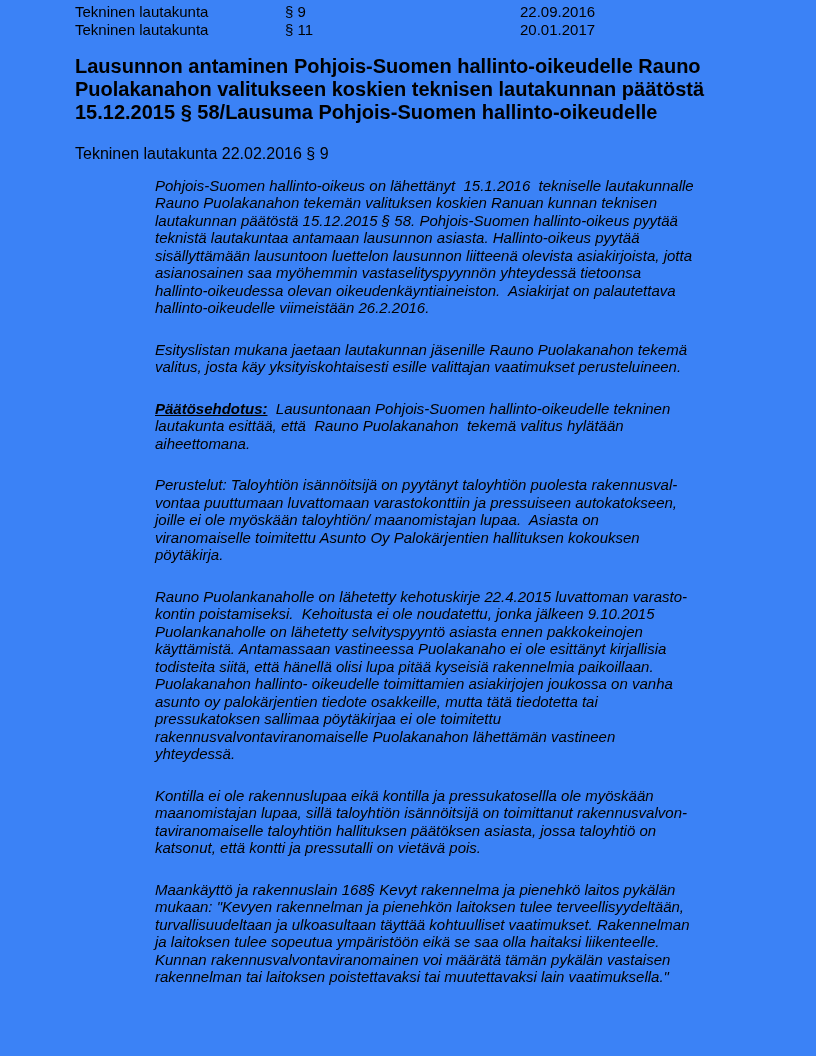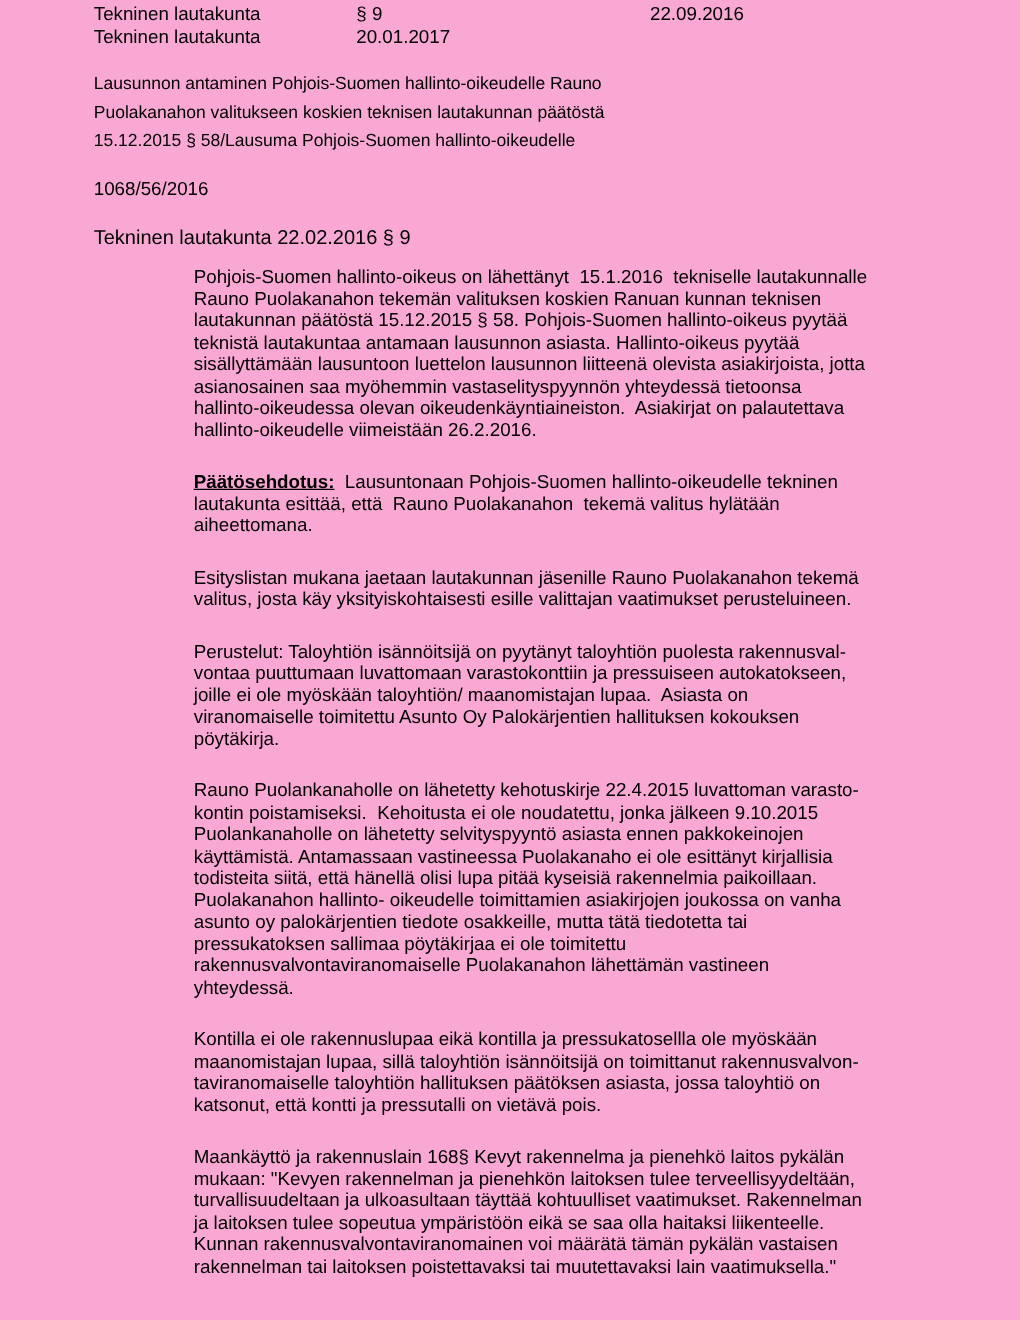--- a/index.html
+++ b/index.html
@@ -1,37 +1,37 @@
 <!DOCTYPE html>
 <html><head>
 <meta charset="utf-8">
 <style>
   html, body { margin: 0; padding: 0; background: #ffffff; }
   .page {
     position: relative;
     width: 816px;
     height: 1056px;
-    background: #f9a8d4;
+    background: #3b82f6;
     color: #000000;
     font-family: "Liberation Sans", sans-serif;
     overflow: hidden;
   }
   .header-table {
     padding-top: 3px;
     margin-left: 75px;
     font-size: 15px;
     line-height: 17.5px;
   }
   .header-row { display: flex; }
   .header-row .committee { width: 210px; }
   .header-row .section   { width: 235px; }
   .title {
     margin: 17px 60px 16px 75px;
-    font-size: 14px;
-    font-weight: normal;
+    font-size: 20px;
+    font-weight: bold;
     line-height: 23px;
     white-space: pre-line;
   }
   .case-number {
     margin: 19px 0 0 75px;
     font-size: 15px;
     line-height: 17.5px;
   }
   .meeting-ref {
     margin: 21px 0 0 75px;
@@ -40,20 +40,21 @@
   }
   .body-block {
     margin: 14px 0 0 155px;
     width: 640px;
     font-size: 15px;
     line-height: 17.5px;
   }
   .body-block p.para {
     margin: 0 0 24px 0;
     white-space: pre;
+    font-style: italic;
   }
   .lead {
     font-weight: bold;
     text-decoration: underline;
   }
 </style>
 </head>
 <body>
 
 <div class="page">
@@ -61,49 +62,49 @@
   <div class="header-table" id="header-rows">
 
       <div class="header-row">
         <span class="committee">Tekninen lautakunta</span>
         <span class="section">§ 9</span>
         <span class="date">22.09.2016</span>
       </div>
 
       <div class="header-row">
         <span class="committee">Tekninen lautakunta</span>
+        <span class="section">§ 11</span>
         <span class="date">20.01.2017</span>
       </div>
     </div>
 
   <h1 class="title">Lausunnon antaminen Pohjois-Suomen hallinto-oikeudelle Rauno
 Puolakanahon valitukseen koskien teknisen lautakunnan päätöstä
 15.12.2015 § 58/Lausuma Pohjois-Suomen hallinto-oikeudelle</h1>
 
-  <div class="case-number">1068/56/2016</div>
 
   <div class="meeting-ref">Tekninen lautakunta 22.02.2016 § 9</div>
 
   <div class="body-block" id="paragraphs">
 
       <p class="para">Pohjois-Suomen hallinto-oikeus on lähettänyt  15.1.2016  tekniselle lautakunnalle
 Rauno Puolakanahon tekemän valituksen koskien Ranuan kunnan teknisen
 lautakunnan päätöstä 15.12.2015 § 58. Pohjois-Suomen hallinto-oikeus pyytää
 teknistä lautakuntaa antamaan lausunnon asiasta. Hallinto-oikeus pyytää
 sisällyttämään lausuntoon luettelon lausunnon liitteenä olevista asiakirjoista, jotta
 asianosainen saa myöhemmin vastaselityspyynnön yhteydessä tietoonsa
 hallinto-oikeudessa olevan oikeudenkäyntiaineiston.  Asiakirjat on palautettava
 hallinto-oikeudelle viimeistään 26.2.2016.</p>
 
+      <p class="para">Esityslistan mukana jaetaan lautakunnan jäsenille Rauno Puolakanahon tekemä
+valitus, josta käy yksityiskohtaisesti esille valittajan vaatimukset perusteluineen.</p>
+
       <p class="para"><span class="lead">Päätösehdotus:</span>  Lausuntonaan Pohjois-Suomen hallinto-oikeudelle tekninen
 lautakunta esittää, että  Rauno Puolakanahon  tekemä valitus hylätään
 aiheettomana.</p>
-
-      <p class="para">Esityslistan mukana jaetaan lautakunnan jäsenille Rauno Puolakanahon tekemä
-valitus, josta käy yksityiskohtaisesti esille valittajan vaatimukset perusteluineen.</p>
 
       <p class="para">Perustelut: Taloyhtiön isännöitsijä on pyytänyt taloyhtiön puolesta rakennusval-
 vontaa puuttumaan luvattomaan varastokonttiin ja pressuiseen autokatokseen,
 joille ei ole myöskään taloyhtiön/ maanomistajan lupaa.  Asiasta on
 viranomaiselle toimitettu Asunto Oy Palokärjentien hallituksen kokouksen
 pöytäkirja.</p>
 
       <p class="para">Rauno Puolankanaholle on lähetetty kehotuskirje 22.4.2015 luvattoman varasto-
 kontin poistamiseksi.  Kehoitusta ei ole noudatettu, jonka jälkeen 9.10.2015
 Puolankanaholle on lähetetty selvityspyyntö asiasta ennen pakkokeinojen

